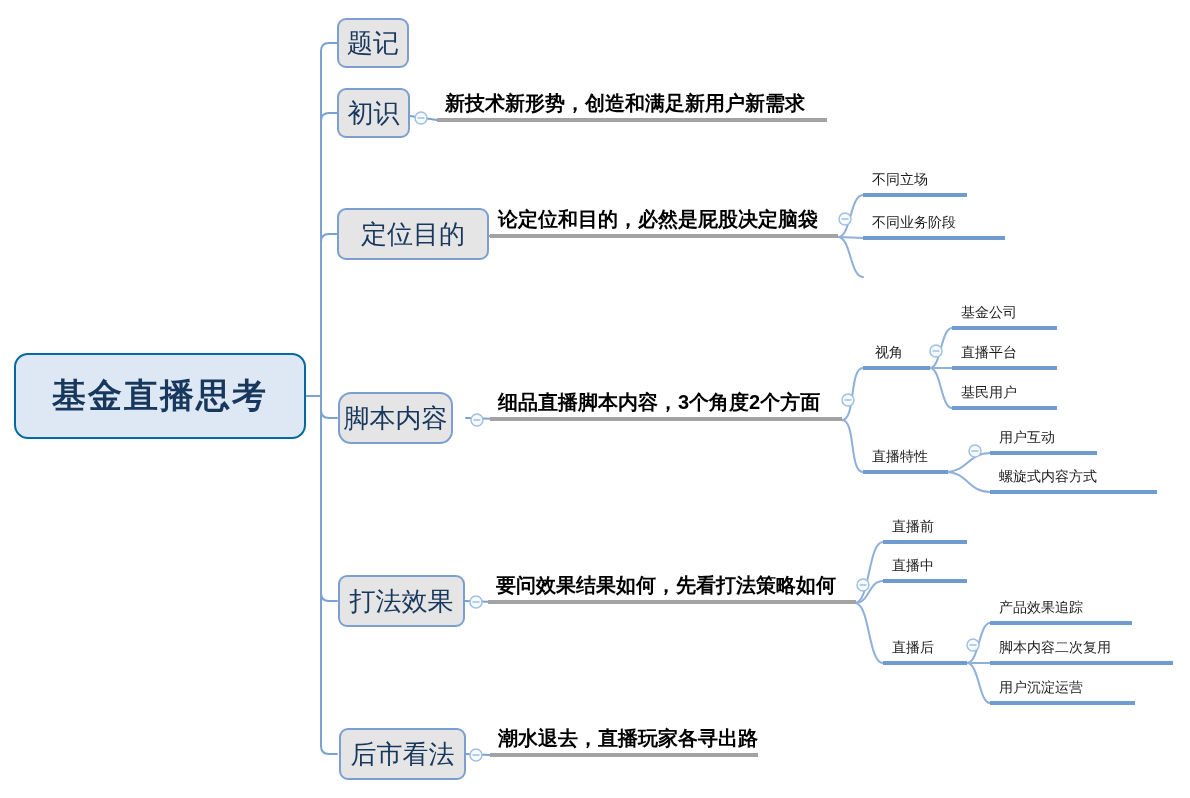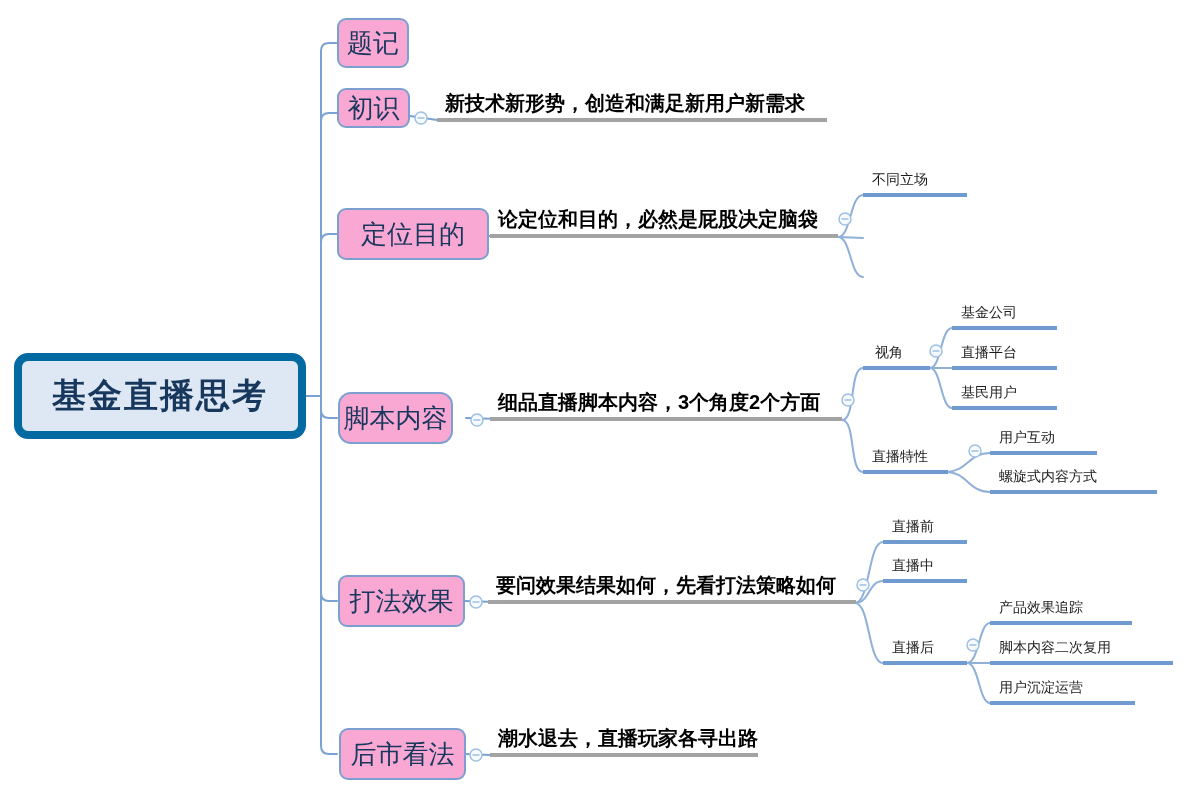--- a/index.html
+++ b/index.html
@@ -4,24 +4,24 @@
 <style>
   html,body{margin:0;padding:0;background:#fff;}
   .canvas{position:relative;width:1190px;height:798px;background:#ffffff;
           font-family:"Liberation Sans","DejaVu Sans",sans-serif;overflow:hidden;}
   svg.wires{position:absolute;left:0;top:0;width:1190px;height:798px;}
   .ln{stroke:#7aa2d3;stroke-width:2;fill:none;stroke-linecap:round;}
   .cv{stroke:#8fb0d9;stroke-width:2;fill:none;stroke-linecap:round;}
   .ci circle{fill:#f6fafd;stroke:#9fc0e2;stroke-width:1.5;}
   .ci line{stroke:#9fc0e2;stroke-width:1.5;}
   .rootbox{position:absolute;left:14px;top:353px;width:292px;height:86px;box-sizing:border-box;
-           background:#dde8f4;border:8px solid #0369a1;border-radius:14px;
+           background:#dde8f4;border:2px solid #0369a1;border-radius:14px;
            display:flex;align-items:center;justify-content:center;
            font-size:34px;font-weight:bold;letter-spacing:2px;color:#17375d;}
-  .box{position:absolute;box-sizing:border-box;background:#f9a8d4;border:2px solid #7d9fd0;
+  .box{position:absolute;box-sizing:border-box;background:#e5e5e5;border:2px solid #7d9fd0;
        border-radius:9px;display:flex;align-items:center;justify-content:center;
        font-size:26px;color:#17375d;white-space:nowrap;}
   .t2{position:absolute;box-sizing:border-box;font-size:20px;font-weight:bold;color:#000;
       line-height:26px;padding:0 0 2px 8px;border-bottom:4px solid #a3a3a3;white-space:nowrap;}
   .t3{position:absolute;box-sizing:border-box;font-size:14px;color:#1b1b1b;
       line-height:24px;padding:0 0 2px 9px;border-bottom:4px solid #6f9bd1;white-space:nowrap;}
 </style>
 </head>
 <body>
 
@@ -107,33 +107,34 @@
       </g>
     <g class="ci">
         <circle cx="476" cy="755" r="6"></circle>
         <line x1="472.5" y1="755" x2="479.5" y2="755"></line>
       </g>
   </svg>
 
   <div class="rootbox">基金直播思考</div>
 
   <div class="box" style="left:337px;top:18px;width:72px;height:50px;">题记</div>
-  <div class="box" style="left:337px;top:88px;width:73px;height:40px;">初识</div>
+  <div class="box" style="left:337px;top:88px;width:73px;height:50px;">初识</div>
   <div class="box" style="left:337px;top:208px;width:152px;height:52px;">定位目的</div>
   <div class="box" style="left:338px;top:392px;width:115px;height:52px;border-radius:13px;">脚本内容</div>
   <div class="box" style="left:338px;top:575px;width:127px;height:52px;">打法效果</div>
   <div class="box" style="left:339px;top:728px;width:127px;height:52px;">后市看法</div>
 
   <div class="t2" style="left:437px;top:90px;width:390px;">新技术新形势，创造和满足新用户新需求</div>
   <div class="t2" style="left:490px;top:206px;width:348px;">论定位和目的，必然是屁股决定脑袋</div>
   <div class="t2" style="left:490px;top:389px;width:352px;">细品直播脚本内容，3个角度2个方面</div>
   <div class="t2" style="left:488px;top:572px;width:368px;">要问效果结果如何，先看打法策略如何</div>
   <div class="t2" style="left:490px;top:725px;width:268px;">潮水退去，直播玩家各寻出路</div>
 
   <div class="t3" style="left:863px;top:167px;width:104px;">不同立场</div>
+  <div class="t3" style="left:863px;top:210px;width:142px;">不同业务阶段</div>
 
   <div class="t3" style="left:863px;top:340px;width:67px;padding-left:12px;">视角</div>
   <div class="t3" style="left:952px;top:300px;width:105px;">基金公司</div>
   <div class="t3" style="left:952px;top:340px;width:105px;">直播平台</div>
   <div class="t3" style="left:952px;top:380px;width:105px;">基民用户</div>
   <div class="t3" style="left:863px;top:444px;width:85px;">直播特性</div>
   <div class="t3" style="left:990px;top:425px;width:107px;">用户互动</div>
   <div class="t3" style="left:990px;top:464px;width:167px;">螺旋式内容方式</div>
 
   <div class="t3" style="left:883px;top:514px;width:84px;">直播前</div>

